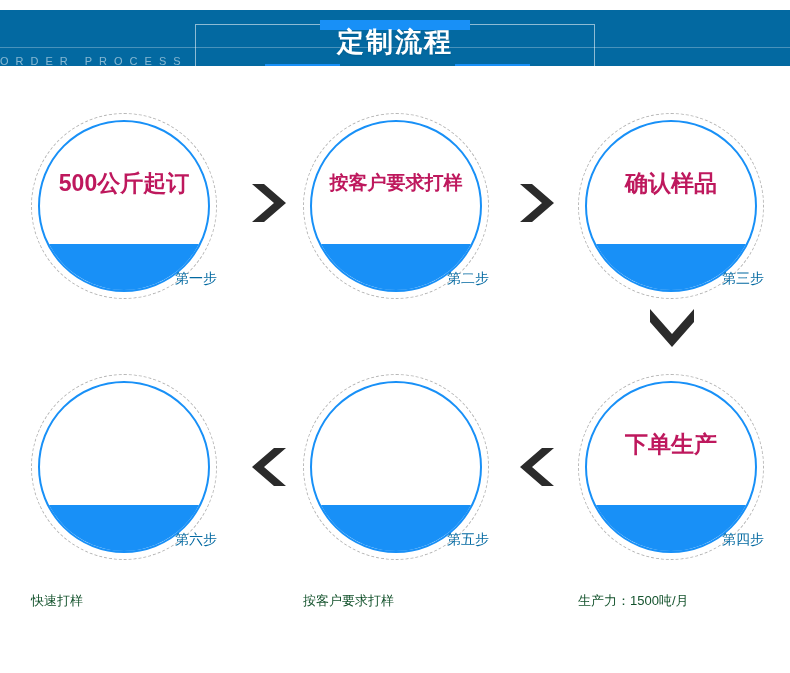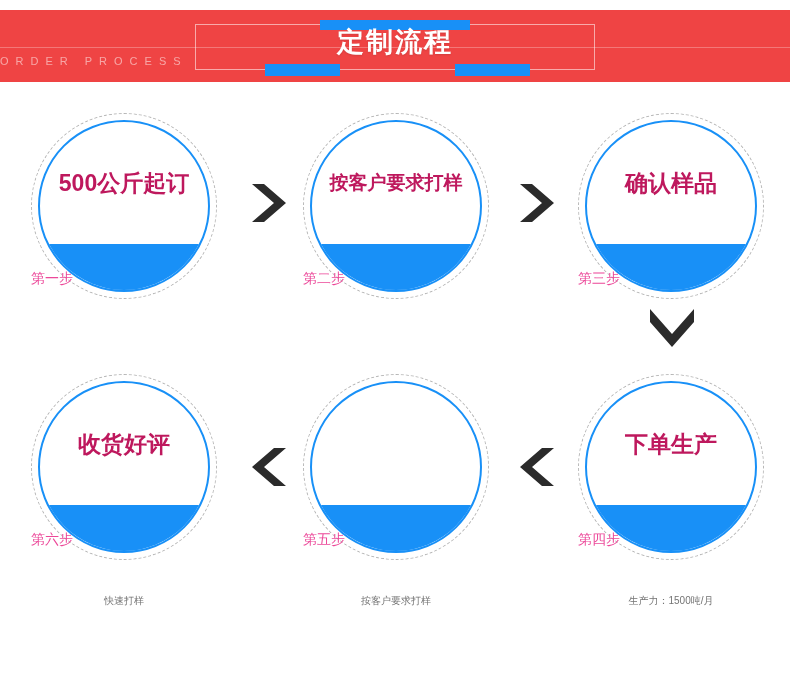--- a/index.html
+++ b/index.html
@@ -14,22 +14,22 @@
     overflow: hidden;
     position: relative;
   }
 
   
   .header-band {
     position: absolute;
     left: 0;
     top: 10px;
     width: 790px;
-    height: 72px;
-    background: #ef4444;
+    height: 56px;
+    background: #0369a1;
     overflow: hidden;
   }
   .header-hairline {
     position: absolute;
     left: 0;
     top: 37px;
     width: 790px;
     height: 1px;
     background: rgba(255,255,255,0.28);
   }
@@ -141,42 +141,41 @@
     letter-spacing: 0px;
   }
   .step-title.small {
     font-size: 19px;
   }
   .step-label {
     position: absolute;
     left: 0;
     right: 0;
     bottom: 12px;
-    text-align: left;
+    text-align: right;
     font-size: 14px;
-    color: #ec4899;
+    color: #0369a1;
     line-height: 18px;
     z-index: 2;
   }
 
   
   .arrow {
     position: absolute;
     width: 54px;
     height: 54px;
   }
   .arrow svg { display: block; }
 
   
   .caption {
     position: absolute;
     top: 590px;
-    font-size: 10px;
-    color: #737373;
-    text-align: center;
+    font-size: 13px;
+    color: #14532d;
     line-height: 22px;
     white-space: nowrap;
   }
 </style>
 </head>
 <body>
 
 <div class="header-band">
   <div class="header-hairline"></div>
   <div class="header-frame"></div>
@@ -230,21 +229,20 @@
   <svg width="56" height="48" viewBox="0 0 56 48">
     <polygon points="6,4 6,17 28,42 50,17 50,4 28,29" fill="#2b2b2b"></polygon>
   </svg>
 </div>
 
 <div class="step" style="left:31px; top:374px;">
   <div class="step-dashed"></div>
   <div class="step-inner">
     <div class="step-fill"></div>
   </div>
-  <div class="step-title">收货好评</div>
   <div class="step-label">第六步</div>
 </div>
 
 <div class="arrow" style="left:242px; top:440px;">
   <svg width="54" height="54" viewBox="0 0 54 54">
     <polygon points="44,8 32,8 10,27 32,46 44,46 22,27" fill="#2b2b2b"></polygon>
   </svg>
 </div>
 
 <div class="step" style="left:303px; top:374px;">

